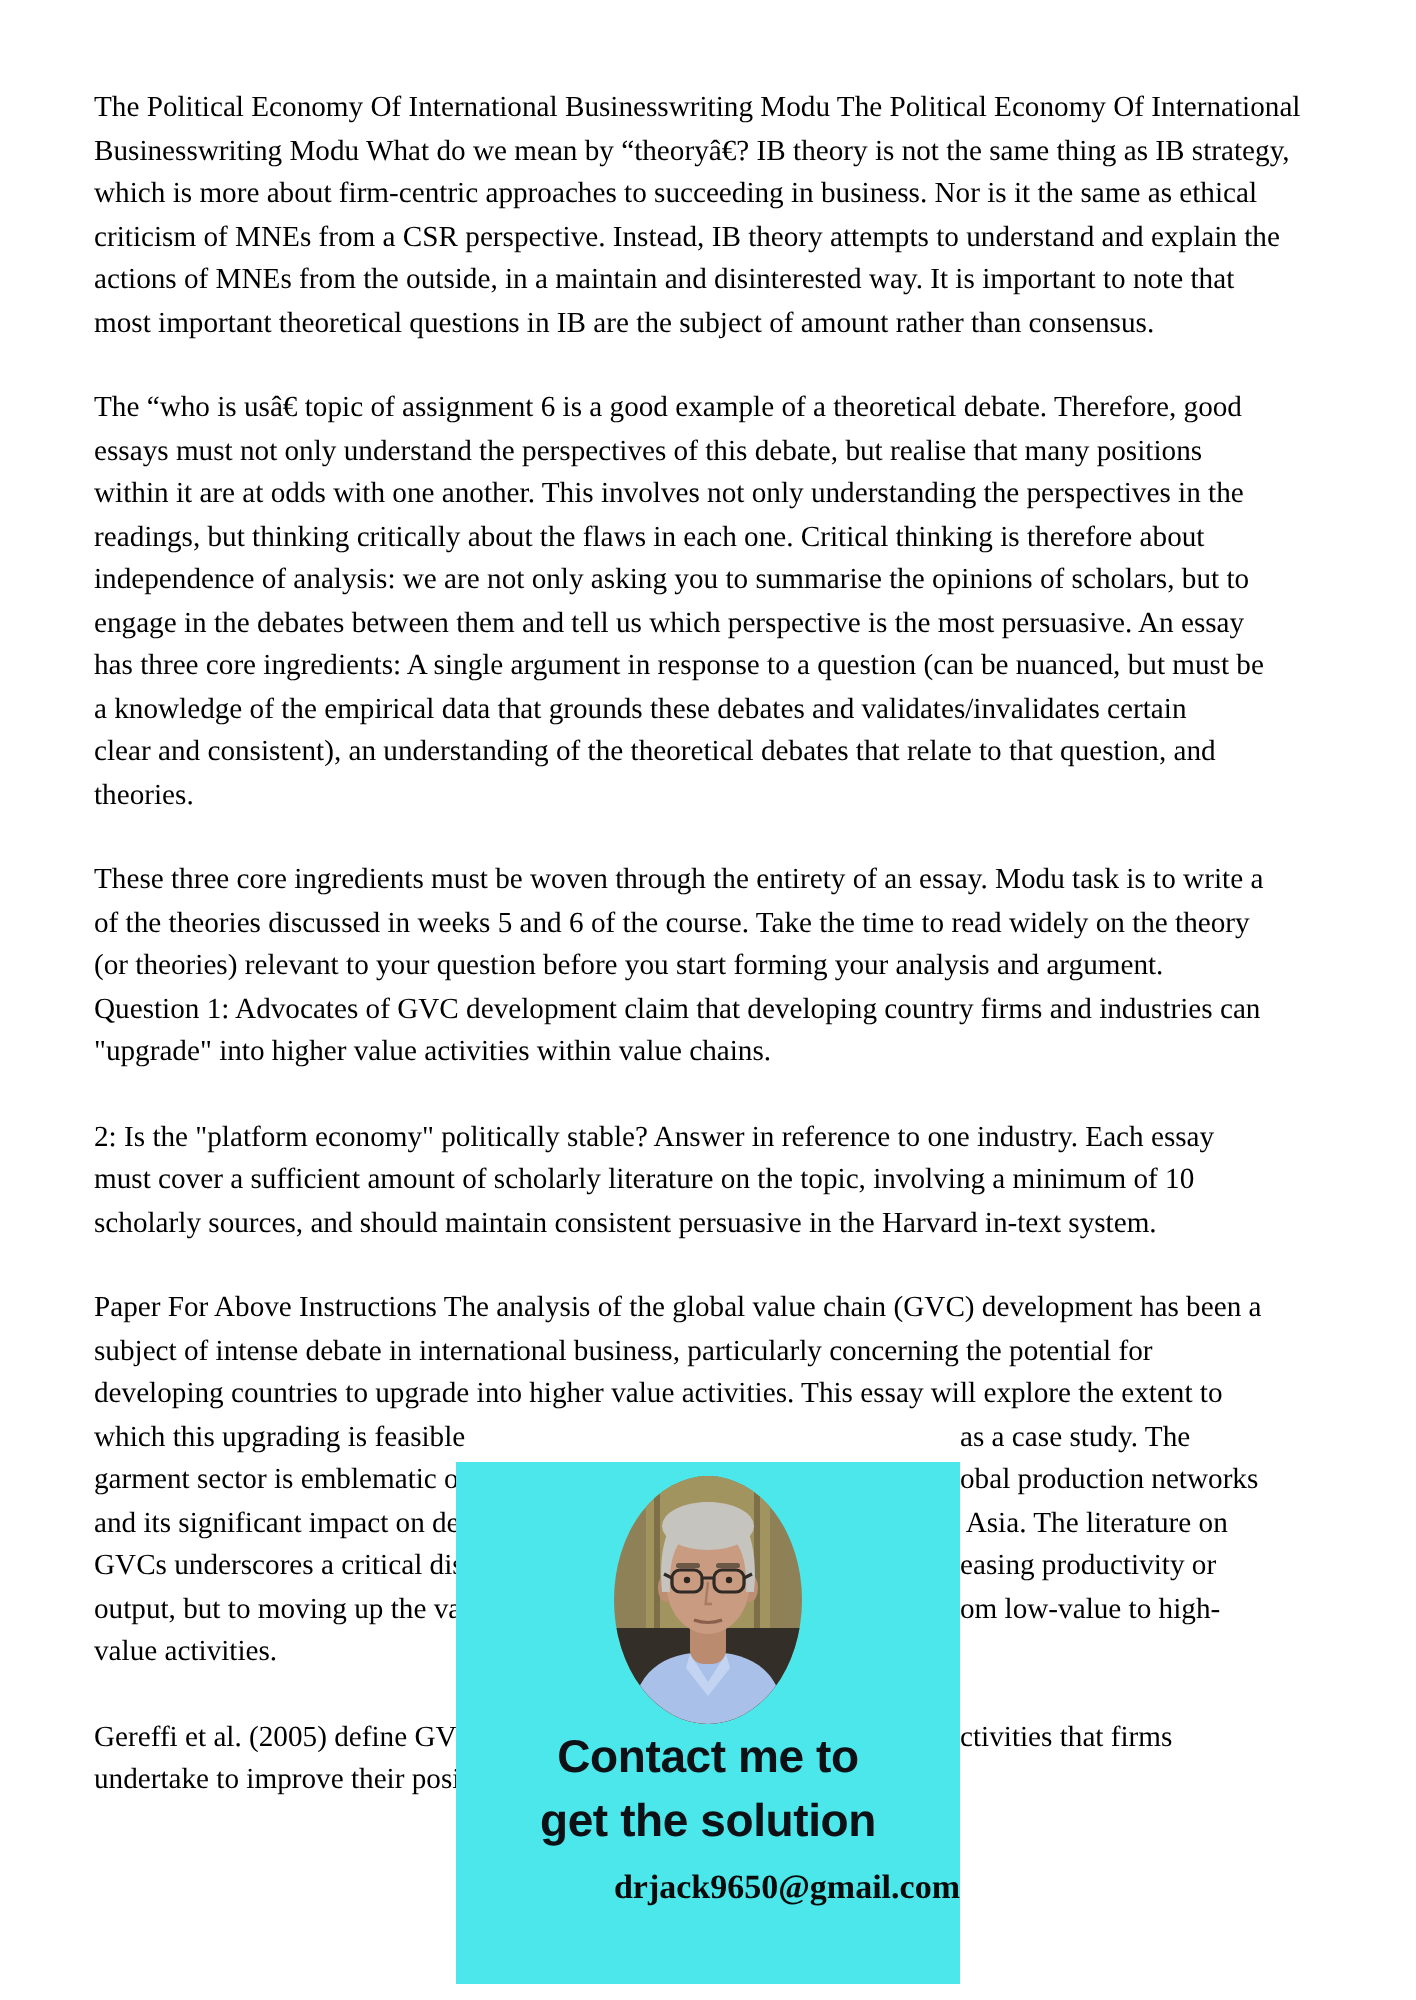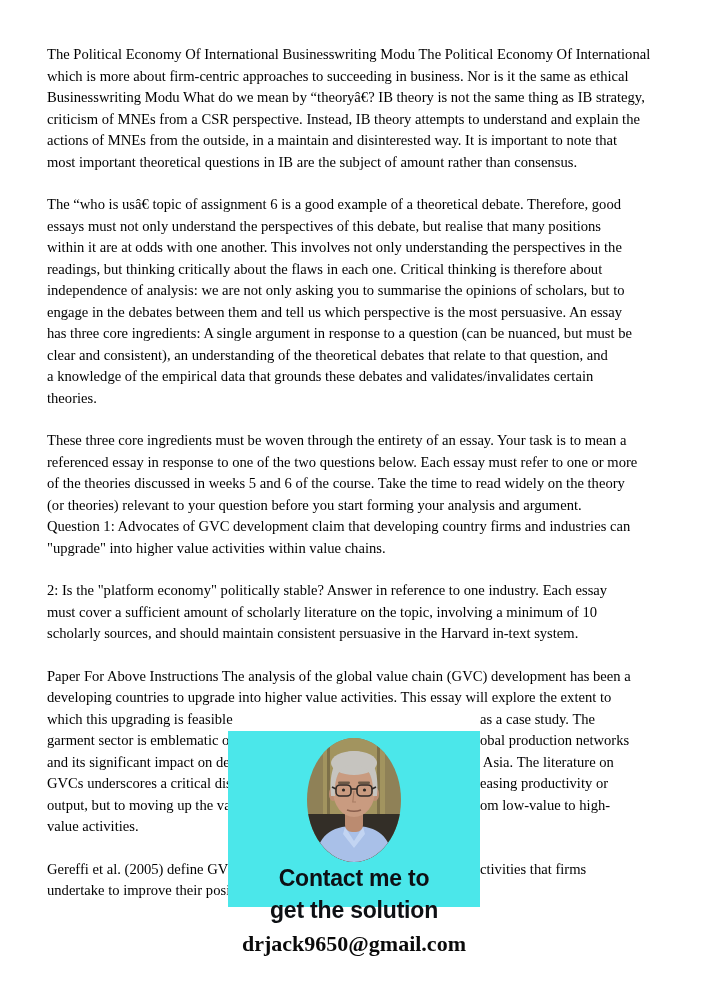--- a/index.html
+++ b/index.html
@@ -8,76 +8,76 @@
     font-family:"Liberation Serif", serif;color:#000;
   }
   .doc{
     position:absolute;left:47px;top:44px;width:614px;
     font-size:14.6px;line-height:21.5px;color:#000;
   }
   .para{margin:0 0 21px 0;}
   .line{white-space:pre;position:relative;height:21.5px;}
   .fr{position:absolute;left:433px;top:0;white-space:pre;}
   .overlay{
-    position:absolute;left:228px;top:731px;width:252px;height:176px;
+    position:absolute;left:228px;top:731px;width:252px;height:261px;
     background:var(--ad-bg,#4be7ea);z-index:5;text-align:center;text-decoration:underline;
   }
   .avatar{position:absolute;left:79px;top:7px;}
   .c-line{
     position:absolute;left:0;width:100%;
     font-family:"Liberation Sans", sans-serif;font-weight:700;font-size:23px;
     color:var(--ad-text,#0d1014);letter-spacing:-0.2px;line-height:31px;
   }
   .c1{top:132px}
   .c2{top:164px}
   .email{
     position:absolute;left:0;width:100%;top:200px;
-    font-family:"Liberation Serif", serif;font-weight:700;font-size:22px;
-    color:#0a0a0a;line-height:26px;
+    font-family:"Liberation Serif", serif;font-weight:700;font-size:17px;
+    color:#0a0a0a;line-height:26px;text-align:right;
   }
 </style>
 </head>
 <body style="background: rgb(255, 255, 255);">
 
 <div class="doc">
     <div class="para">
       <div class="line">The Political Economy Of International Businesswriting Modu The Political Economy Of International</div>
+      <div class="line">Businesswriting Modu What do we mean by “theoryâ€? IB theory is not the same thing as IB strategy,</div>
       <div class="line">which is more about firm-centric approaches to succeeding in business. Nor is it the same as ethical</div>
-      <div class="line">Businesswriting Modu What do we mean by “theoryâ€? IB theory is not the same thing as IB strategy,</div>
       <div class="line">criticism of MNEs from a CSR perspective. Instead, IB theory attempts to understand and explain the</div>
       <div class="line">actions of MNEs from the outside, in a maintain and disinterested way. It is important to note that</div>
       <div class="line">most important theoretical questions in IB are the subject of amount rather than consensus.</div>
     </div>
     <div class="para">
       <div class="line">The “who is usâ€ topic of assignment 6 is a good example of a theoretical debate. Therefore, good</div>
       <div class="line">essays must not only understand the perspectives of this debate, but realise that many positions</div>
       <div class="line">within it are at odds with one another. This involves not only understanding the perspectives in the</div>
       <div class="line">readings, but thinking critically about the flaws in each one. Critical thinking is therefore about</div>
       <div class="line">independence of analysis: we are not only asking you to summarise the opinions of scholars, but to</div>
       <div class="line">engage in the debates between them and tell us which perspective is the most persuasive. An essay</div>
       <div class="line">has three core ingredients: A single argument in response to a question (can be nuanced, but must be</div>
+      <div class="line">a knowledge of the empirical data that grounds these debates and validates/invalidates certain</div>
       <div class="line">clear and consistent), an understanding of the theoretical debates that relate to that question, and</div>
-      <div class="line">a knowledge of the empirical data that grounds these debates and validates/invalidates certain</div>
       <div class="line">theories.</div>
     </div>
     <div class="para">
-      <div class="line">These three core ingredients must be woven through the entirety of an essay. Your task is to mean a</div>
-      <div class="line">referenced essay in response to one of the two questions below. Each essay must refer to one or more</div>
+      <div class="line">These three core ingredients must be woven through the entirety of an essay. Modu task is to write a</div>
       <div class="line">of the theories discussed in weeks 5 and 6 of the course. Take the time to read widely on the theory</div>
       <div class="line">(or theories) relevant to your question before you start forming your analysis and argument.</div>
       <div class="line">Question 1: Advocates of GVC development claim that developing country firms and industries can</div>
       <div class="line">"upgrade" into higher value activities within value chains.</div>
     </div>
     <div class="para">
       <div class="line">2: Is the "platform economy" politically stable? Answer in reference to one industry. Each essay</div>
       <div class="line">must cover a sufficient amount of scholarly literature on the topic, involving a minimum of 10</div>
       <div class="line">scholarly sources, and should maintain consistent persuasive in the Harvard in-text system.</div>
     </div>
     <div class="para">
       <div class="line">Paper For Above Instructions The analysis of the global value chain (GVC) development has been a</div>
+      <div class="line">subject of intense debate in international business, particularly concerning the potential for</div>
       <div class="line">developing countries to upgrade into higher value activities. This essay will explore the extent to</div>
       <div class="line"><span>which this upgrading is feasible</span><span class="fr">as a case study. The</span></div>
       <div class="line"><span>garment sector is emblematic of</span><span class="fr">obal production networks</span></div>
       <div class="line"><span>and its significant impact on dev</span><span class="fr"> Asia. The literature on</span></div>
       <div class="line"><span>GVCs underscores a critical dis</span><span class="fr">easing productivity or</span></div>
       <div class="line"><span>output, but to moving up the val</span><span class="fr">om low-value to high-</span></div>
       <div class="line">value activities.</div>
     </div>
     <div class="para">
       <div class="line"><span>Gereffi et al. (2005) define GVC</span><span class="fr">ctivities that firms</span></div>

